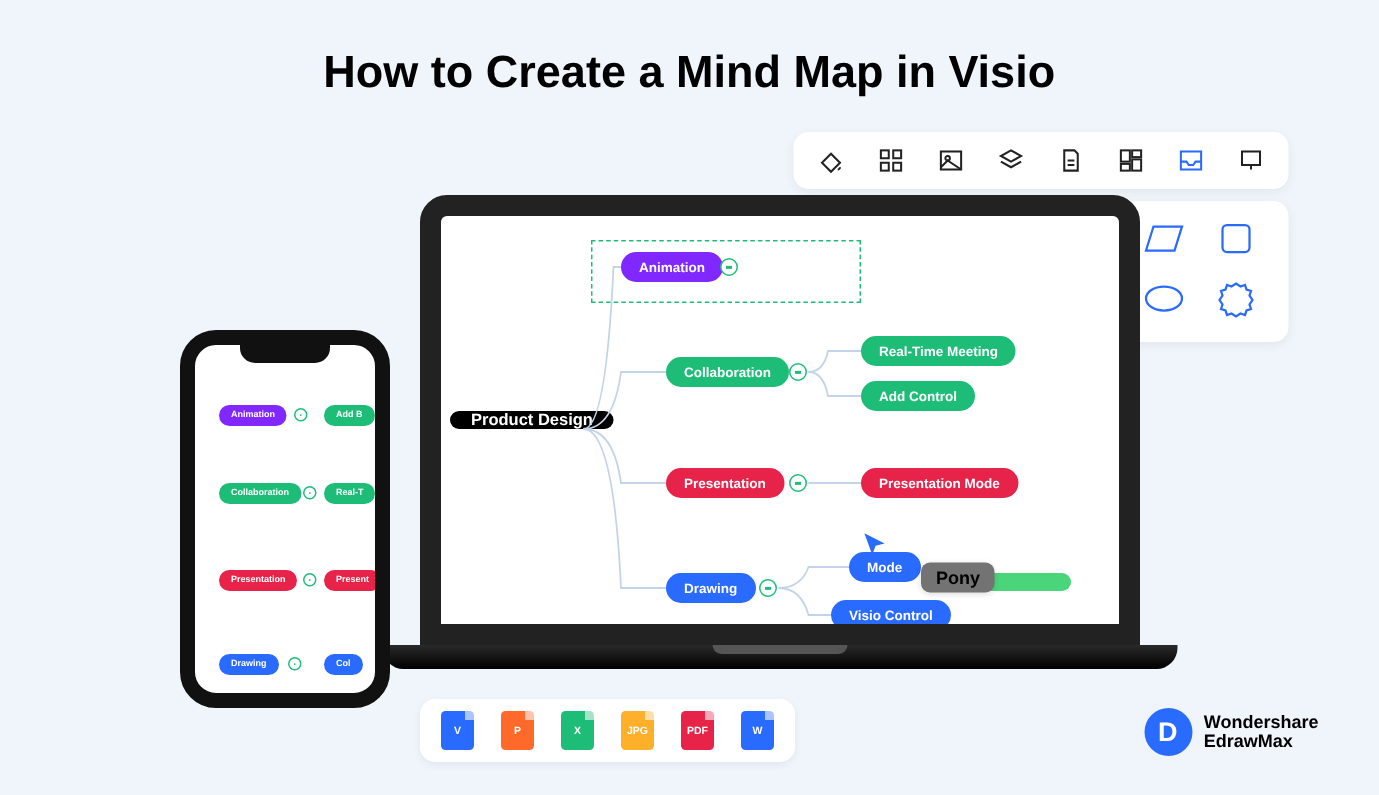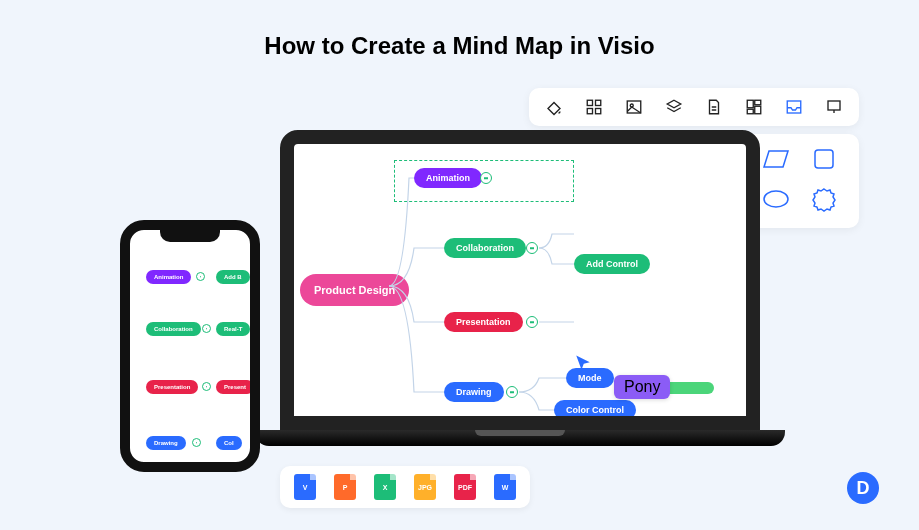--- a/index.html
+++ b/index.html
@@ -1,17 +1,17 @@
 <!DOCTYPE html>
 <html><head>
 <meta charset="utf-8">
 <style>
 *{margin:0;padding:0;box-sizing:border-box}
 body{font-family:-apple-system,BlinkMacSystemFont,"Segoe UI",Arial,sans-serif;background:#f0f5fc;width:919px;height:530px;overflow:hidden;position:relative}
-.title{position:absolute;top:32px;left:0;right:0;text-align:center;font-size:24px;font-weight:800;color:#000}
+.title{position:absolute;top:32px;left:0;right:0;text-align:center;font-size:30px;font-weight:800;color:#000}
 
 
 .toolbar{position:absolute;top:88px;right:60px;background:#fff;border-radius:10px;padding:10px 16px;display:flex;gap:22px;align-items:center;box-shadow:0 2px 8px rgba(0,0,0,0.06)}
 .tb-icon{width:18px;height:18px;display:flex;align-items:center;justify-content:center;stroke:#222;stroke-width:1.8;fill:none}
 .tb-icon.active{stroke:#2a6bff}
 
 
 .shape-palette{position:absolute;top:134px;right:60px;background:#fff;border-radius:10px;padding:12px 14px;display:grid;grid-template-columns:repeat(6,36px);grid-template-rows:repeat(2,30px);gap:10px 12px;box-shadow:0 2px 8px rgba(0,0,0,0.06)}
 .shape-palette svg{width:30px;height:26px;stroke:#2a6bff;stroke-width:1.5;fill:none}
 
@@ -21,21 +21,21 @@
 .laptop-base{width:530px;height:16px;background:linear-gradient(#2a2a2a,#000);border-radius:0 0 14px 14px;position:relative}
 .laptop-base::before{content:"";position:absolute;top:0;left:50%;transform:translateX(-50%);width:90px;height:6px;background:#555;border-radius:0 0 6px 6px}
 
 
 .phone{position:absolute;top:220px;left:120px;width:140px;height:252px;background:#fff;border:10px solid #111;border-radius:24px;overflow:hidden}
 .phone-notch{position:absolute;top:0;left:50%;transform:translateX(-50%);width:60px;height:12px;background:#111;border-radius:0 0 10px 10px;z-index:5}
 .phone-screen{position:absolute;inset:0;overflow:hidden}
 
 
 .node{position:absolute;color:#fff;font-size:9px;font-weight:600;padding:5px 12px;border-radius:14px;white-space:nowrap}
-.root{background:#ec4899;font-size:11px;padding:10px 14px;border-radius:18px}
+.root{background:#000000;font-size:11px;padding:0 14px;border-radius:18px}
 .purple{background:#8028ff}
 .green{background:#1dbd78}
 .red{background:#e8234a}
 .blue{background:#2a6bff}
 .greenbar{background:#4bd57a;padding:6px 20px}
 .plus{position:absolute;width:12px;height:12px;border:1.5px solid #1dbd78;border-radius:50%;background:#fff}
 .plus::before{content:"";position:absolute;top:50%;left:3px;right:3px;height:1.5px;background:#1dbd78;transform:translateY(-50%)}
 
 
 .phone .node{font-size:6px;padding:4px 8px;border-radius:10px}
@@ -51,21 +51,21 @@
 .file{width:22px;height:26px;position:relative;border-radius:3px;display:flex;align-items:center;justify-content:center;font-size:7px;font-weight:700;color:#fff}
 .file::before{content:"";position:absolute;top:0;right:0;width:6px;height:6px;background:rgba(255,255,255,0.6)}
 .f-v{background:#2a6bff}.f-p{background:#ff6a2a}.f-x{background:#1dbd78}.f-jpg{background:#ffb02a}.f-pdf{background:#e8234a}.f-w{background:#2a6bff}
 
 
 .logo{position:absolute;bottom:26px;right:40px;display:flex;align-items:center;gap:8px}
 .logo-mark{width:32px;height:32px;background:#2a6bff;border-radius:50%;display:flex;align-items:center;justify-content:center;color:#fff;font-weight:700;font-size:18px}
 .logo-text{font-size:12px;font-weight:700;line-height:1.1}
 
 
-.pony{position:absolute;top:231px;left:320px;background:#8b5cf6;border-radius:6px;padding:3px 10px;font-size:16px;font-weight:400;box-shadow:0 1px 4px rgba(0,0,0,0.15);z-index:10}
+.pony{position:absolute;top:231px;left:320px;background:#737373;border-radius:6px;padding:3px 10px;font-size:12px;font-weight:700;box-shadow:0 1px 4px rgba(0,0,0,0.15);z-index:10}
 </style>
 </head>
 <body>
 
 <div class="title">How to Create a Mind Map in Visio</div>
 
 <div class="toolbar">
   <svg class="tb-icon" viewBox="0 0 24 24">
       <path d="M4 14l8-8 8 8-8 8z"></path>
       <path d="M20 18c0 1-1 2-2 2"></path>
@@ -149,23 +149,25 @@
 
     <div class="dashed" style="top:16px;left:100px;width:180px;height:42px"></div>
 
     <div class="node root" style="top:130px;left:6px">Product Design</div>
 
     <div class="node purple" style="top:24px;left:120px">Animation</div>
     <div class="node green" style="top:94px;left:150px">Collaboration</div>
     <div class="node red" style="top:168px;left:150px">Presentation</div>
     <div class="node blue" style="top:238px;left:150px">Drawing</div>
 
+    <div class="node green" style="top:80px;left:280px">Real-Time Meeting</div>
     <div class="node green" style="top:110px;left:280px">Add Control</div>
+    <div class="node red" style="top:168px;left:280px">Presentation Mode</div>
     <div class="node blue" style="top:224px;left:272px">Mode</div>
-    <div class="node blue" style="top:256px;left:260px">Color Control</div>
+    <div class="node blue" style="top:256px;left:260px">Visio Control</div>
     <div class="node greenbar" style="top:238px;left:360px;width:60px;height:8px"></div>
 
     <div class="plus" style="top:28px;left:186px"></div>
     <div class="plus" style="top:98px;left:232px"></div>
     <div class="plus" style="top:172px;left:232px"></div>
     <div class="plus" style="top:242px;left:212px"></div>
 
     <svg class="cursor" style="top:210px;left:280px" viewBox="0 0 24 24">
         <path fill="#2a6bff" d="M3 2l18 9-8 2-3 8z"></path>
       </svg>
@@ -212,13 +214,17 @@
   <div class="file f-v">V</div>
   <div class="file f-p">P</div>
   <div class="file f-x">X</div>
   <div class="file f-jpg">JPG</div>
   <div class="file f-pdf">PDF</div>
   <div class="file f-w">W</div>
 </div>
 
 <div class="logo">
   <div class="logo-mark">D</div>
+  <div class="logo-text">
+    <div>Wondershare</div>
+    <div>EdrawMax</div>
+  </div>
 </div>
 
 </body></html>

